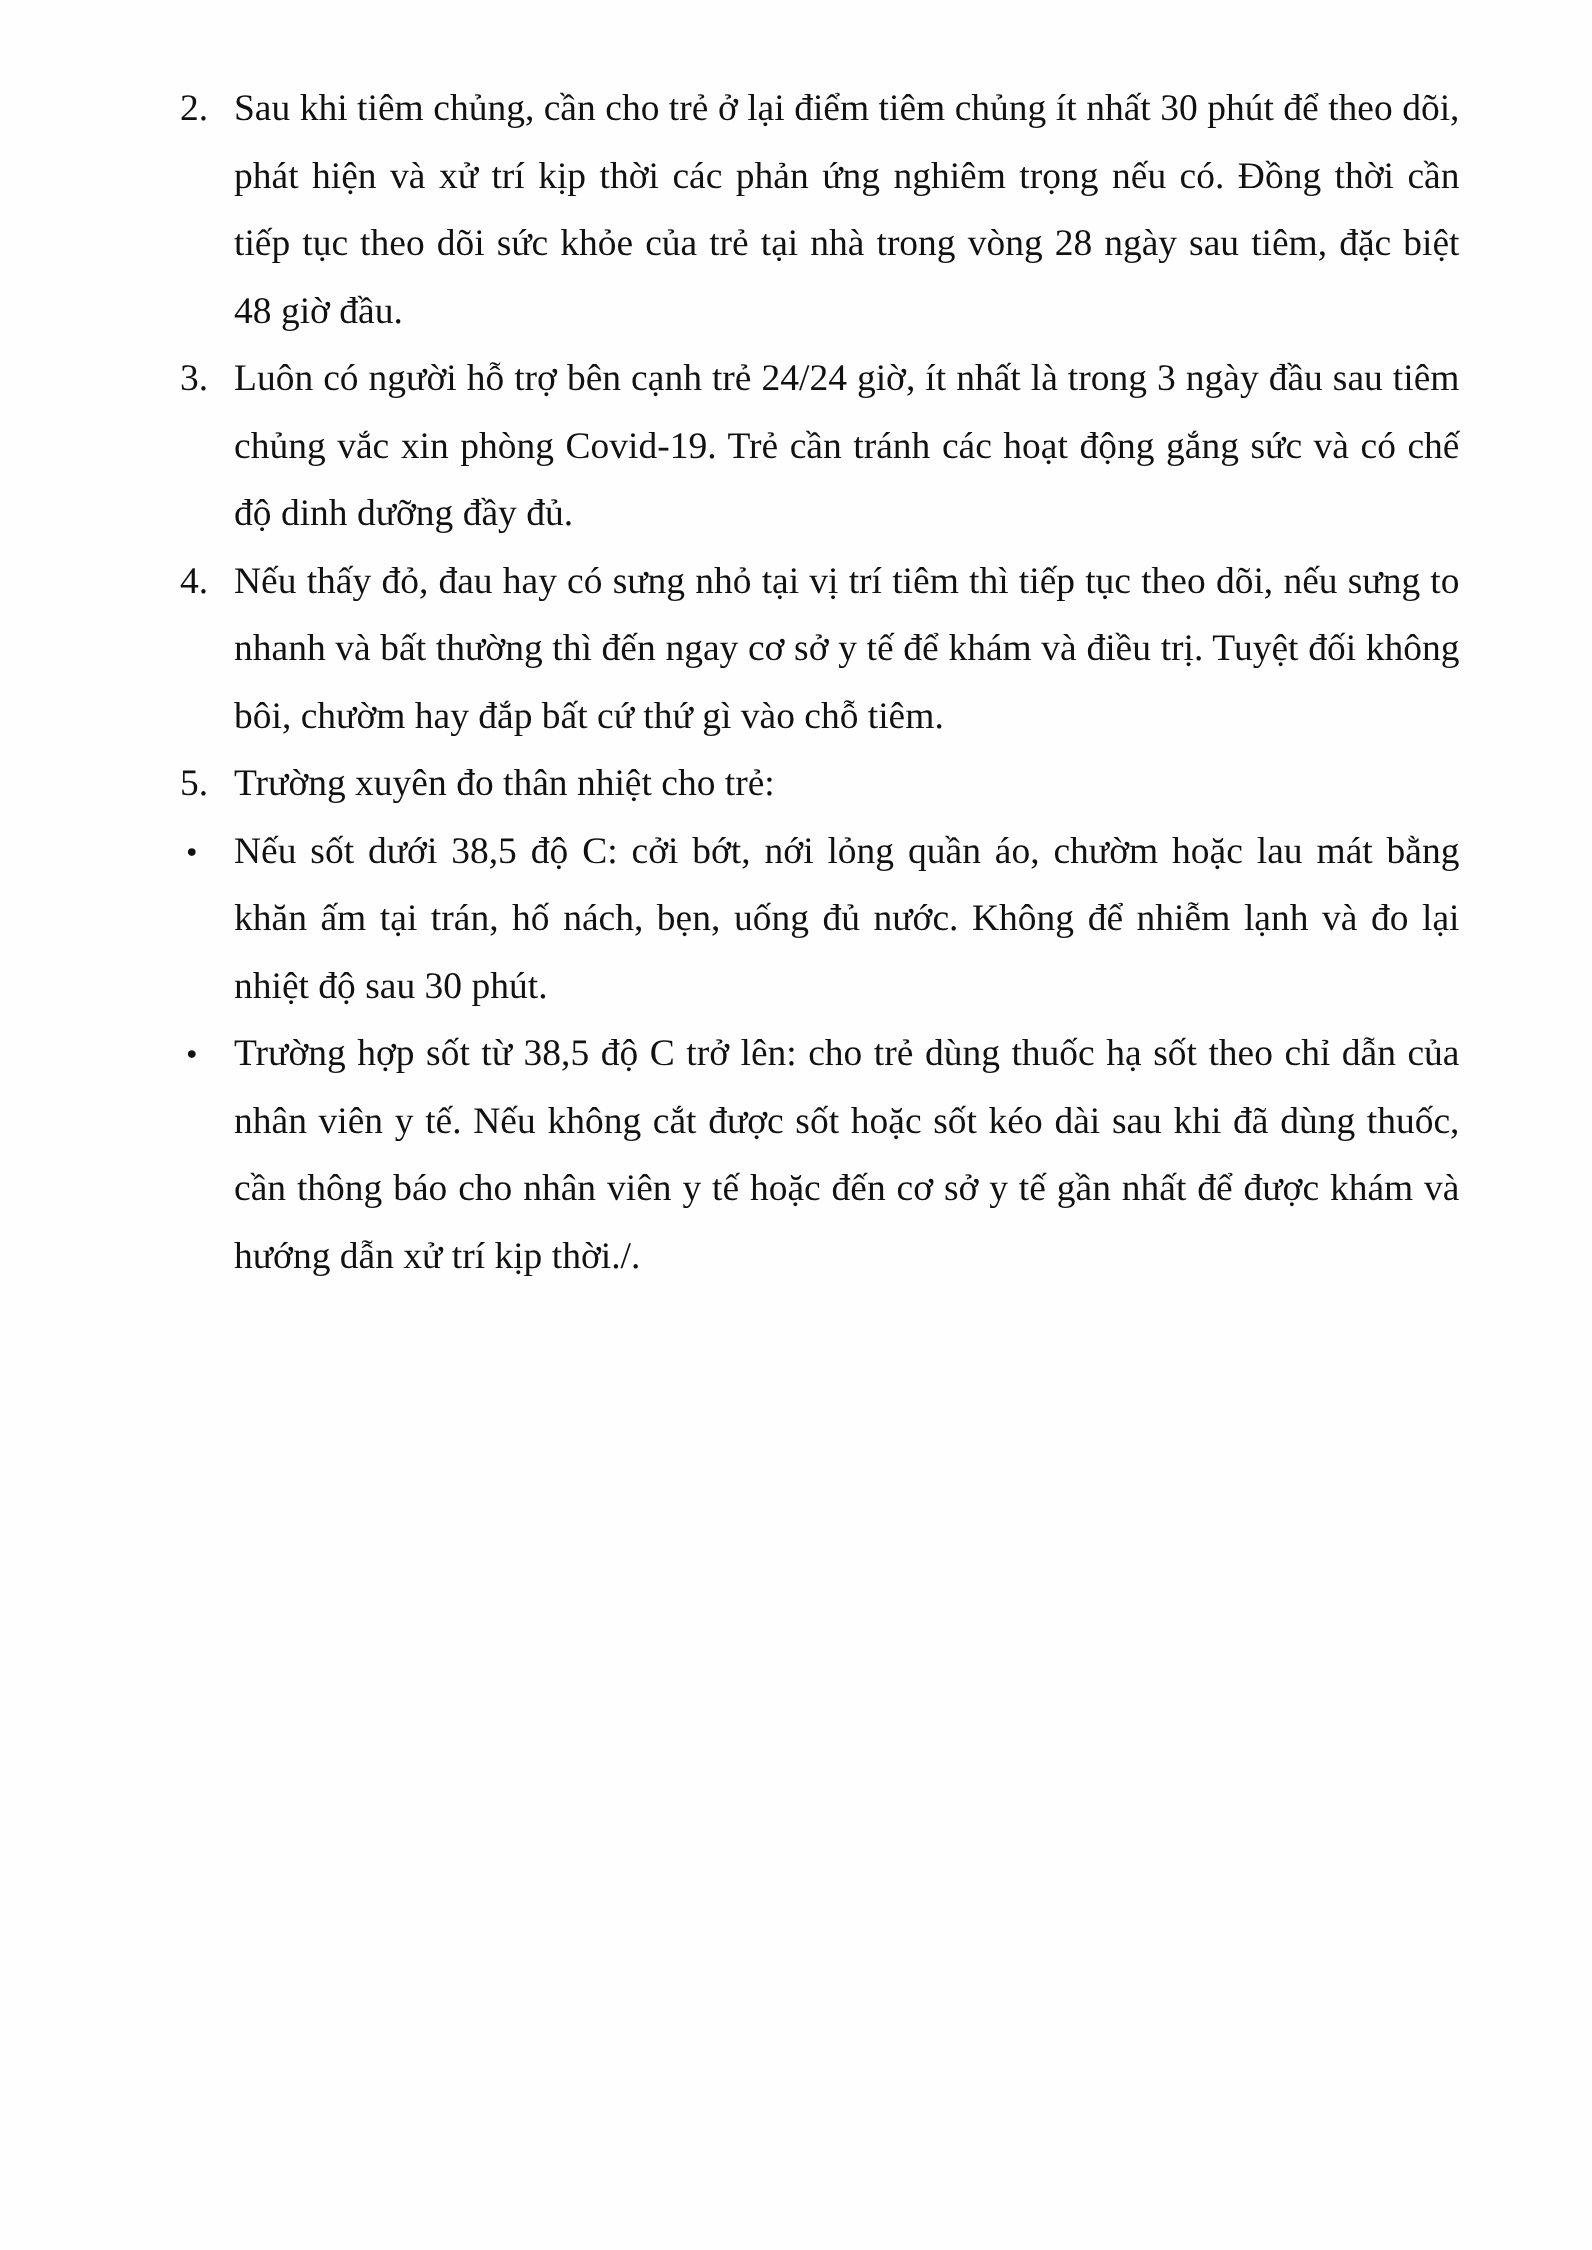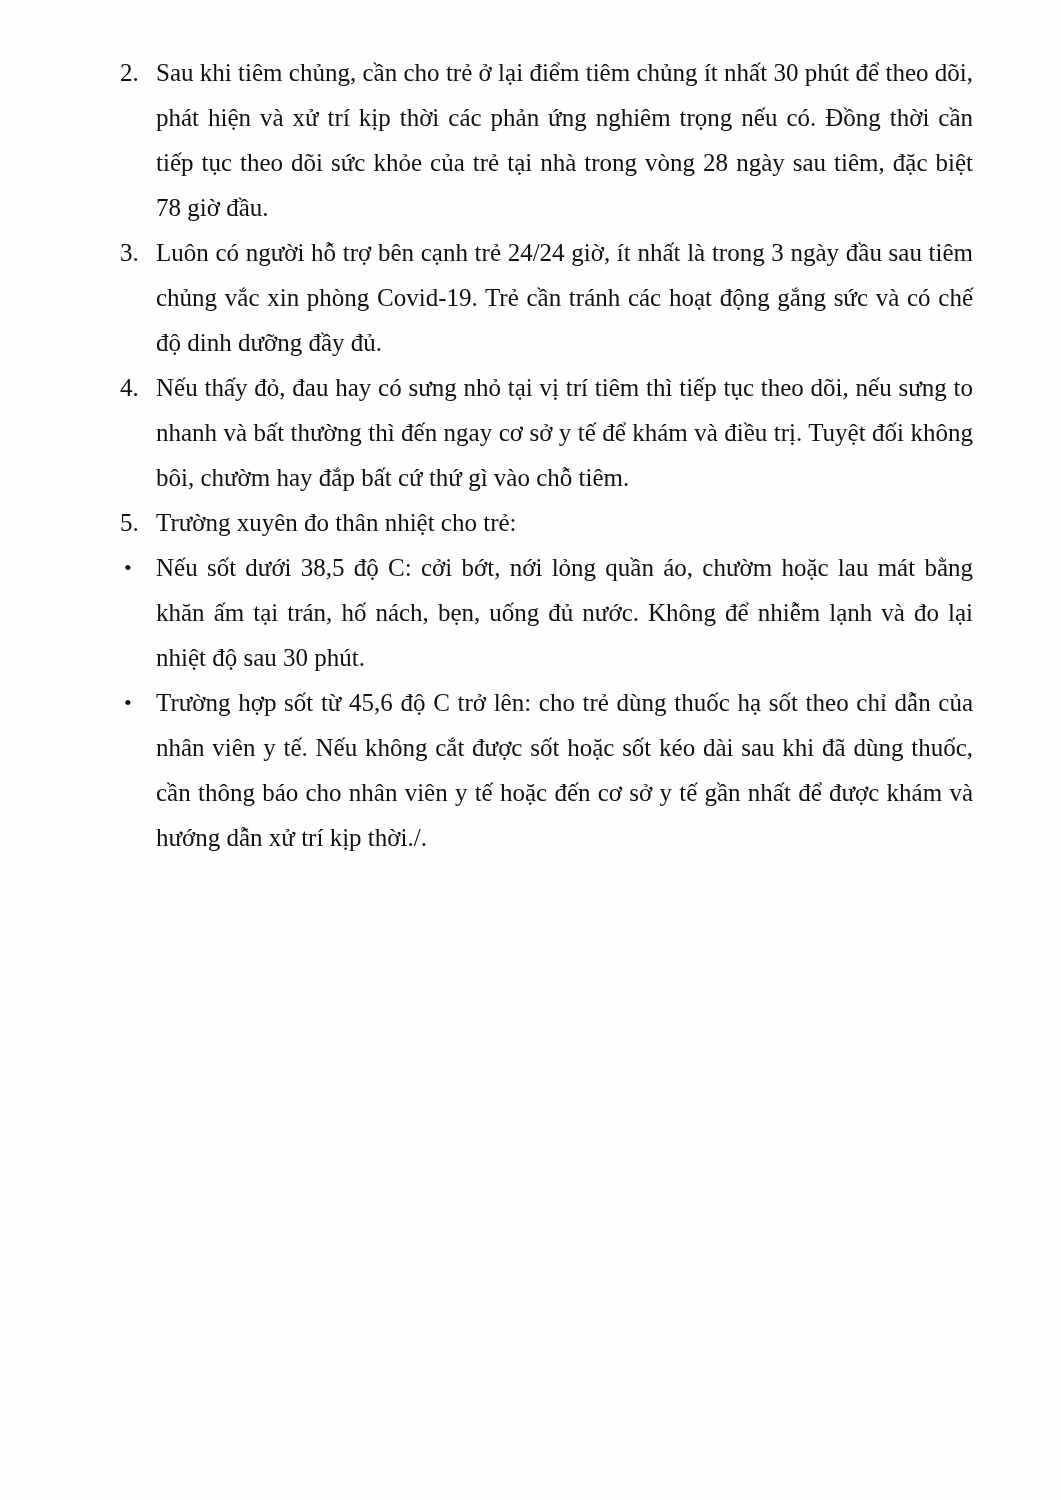--- a/index.html
+++ b/index.html
@@ -43,21 +43,21 @@
   }
 </style>
 </head>
 <body>
 
 <div class="page">
   <div class="doc-body">
 
     <div class="list-item numbered">
       <span class="marker">2.</span>
-      <span class="text">Sau khi tiêm chủng, cần cho trẻ ở lại điểm tiêm chủng ít nhất 30 phút để theo dõi, phát hiện và xử trí kịp thời các phản ứng nghiêm trọng nếu có. Đồng thời cần tiếp tục theo dõi sức khỏe của trẻ tại nhà trong vòng 28 ngày sau tiêm, đặc biệt 78 giờ đầu.</span>
+      <span class="text">Sau khi tiêm chủng, cần cho trẻ ở lại điểm tiêm chủng ít nhất 30 phút để theo dõi, phát hiện và xử trí kịp thời các phản ứng nghiêm trọng nếu có. Đồng thời cần tiếp tục theo dõi sức khỏe của trẻ tại nhà trong vòng 28 ngày sau tiêm, đặc biệt 48 giờ đầu.</span>
     </div>
 
     <div class="list-item numbered">
       <span class="marker">3.</span>
       <span class="text">Luôn có người hỗ trợ bên cạnh trẻ 24/24 giờ, ít nhất là trong 3 ngày đầu sau tiêm chủng vắc xin phòng Covid-19. Trẻ cần tránh các hoạt động gắng sức và có chế độ dinh dưỡng đầy đủ.</span>
     </div>
 
     <div class="list-item numbered">
       <span class="marker">4.</span>
       <span class="text">Nếu thấy đỏ, đau hay có sưng nhỏ tại vị trí tiêm thì tiếp tục theo dõi, nếu sưng to nhanh và bất thường thì đến ngay cơ sở y tế để khám và điều trị. Tuyệt đối không bôi, chườm hay đắp bất cứ thứ gì vào chỗ tiêm.</span>
@@ -68,17 +68,17 @@
       <span class="text">Trường xuyên đo thân nhiệt cho trẻ:</span>
     </div>
 
     <div class="list-item bullet">
       <span class="marker">•</span>
       <span class="text">Nếu sốt dưới 38,5 độ C: cởi bớt, nới lỏng quần áo, chườm hoặc lau mát bằng khăn ấm tại trán, hố nách, bẹn, uống đủ nước. Không để nhiễm lạnh và đo lại nhiệt độ sau 30 phút.</span>
     </div>
 
     <div class="list-item bullet">
       <span class="marker">•</span>
-      <span class="text">Trường hợp sốt từ 45,6 độ C trở lên: cho trẻ dùng thuốc hạ sốt theo chỉ dẫn của nhân viên y tế. Nếu không cắt được sốt hoặc sốt kéo dài sau khi đã dùng thuốc, cần thông báo cho nhân viên y tế hoặc đến cơ sở y tế gần nhất để được khám và hướng dẫn xử trí kịp thời./.</span>
+      <span class="text">Trường hợp sốt từ 38,5 độ C trở lên: cho trẻ dùng thuốc hạ sốt theo chỉ dẫn của nhân viên y tế. Nếu không cắt được sốt hoặc sốt kéo dài sau khi đã dùng thuốc, cần thông báo cho nhân viên y tế hoặc đến cơ sở y tế gần nhất để được khám và hướng dẫn xử trí kịp thời./.</span>
     </div>
 
   </div>
 </div>
 
 </body></html>

